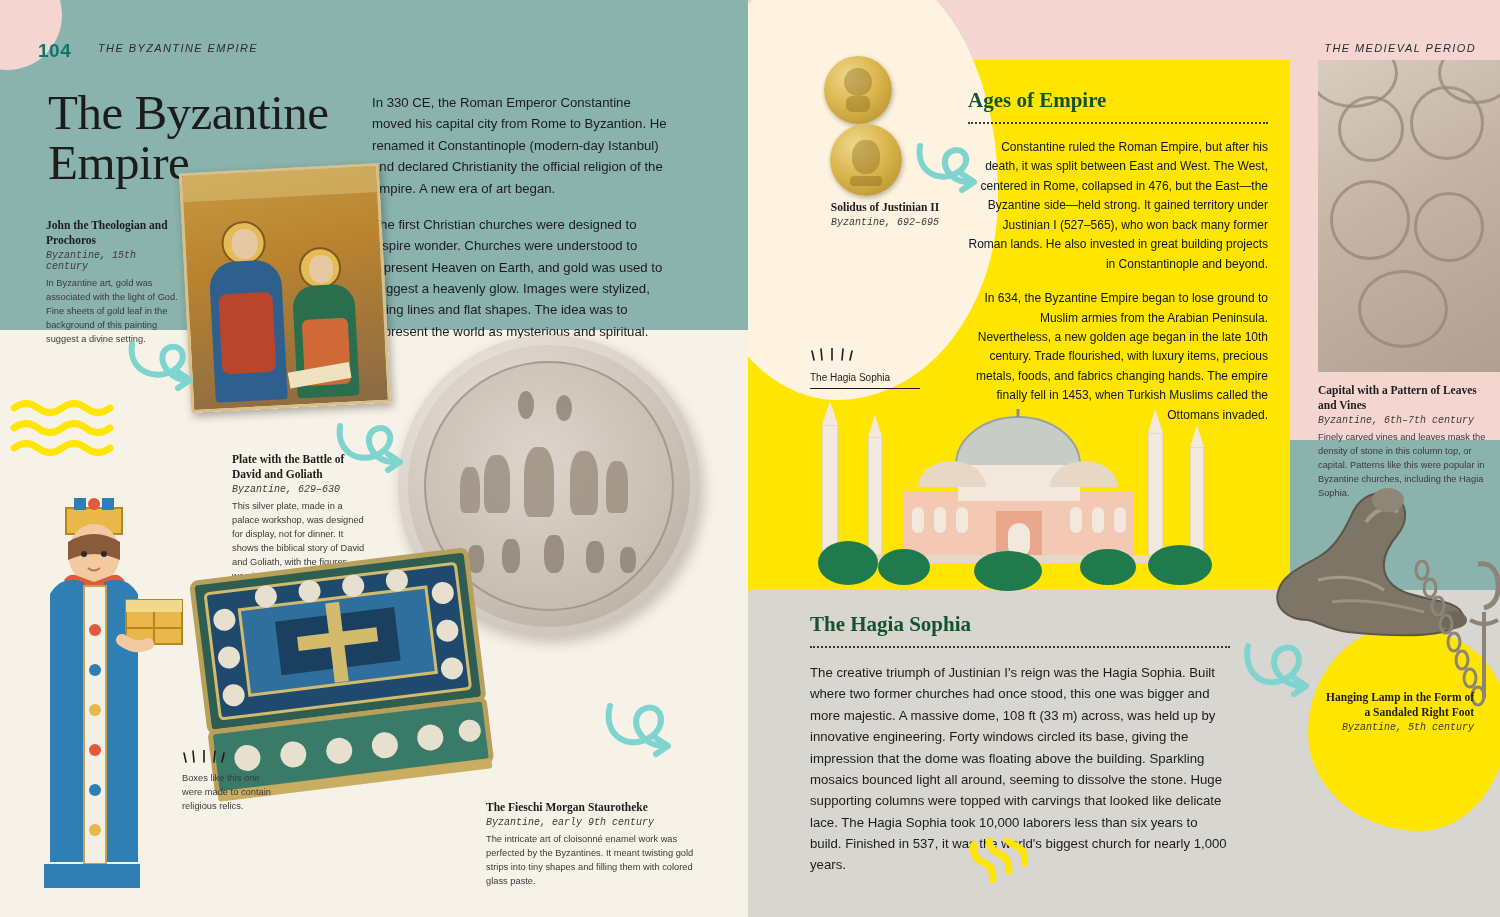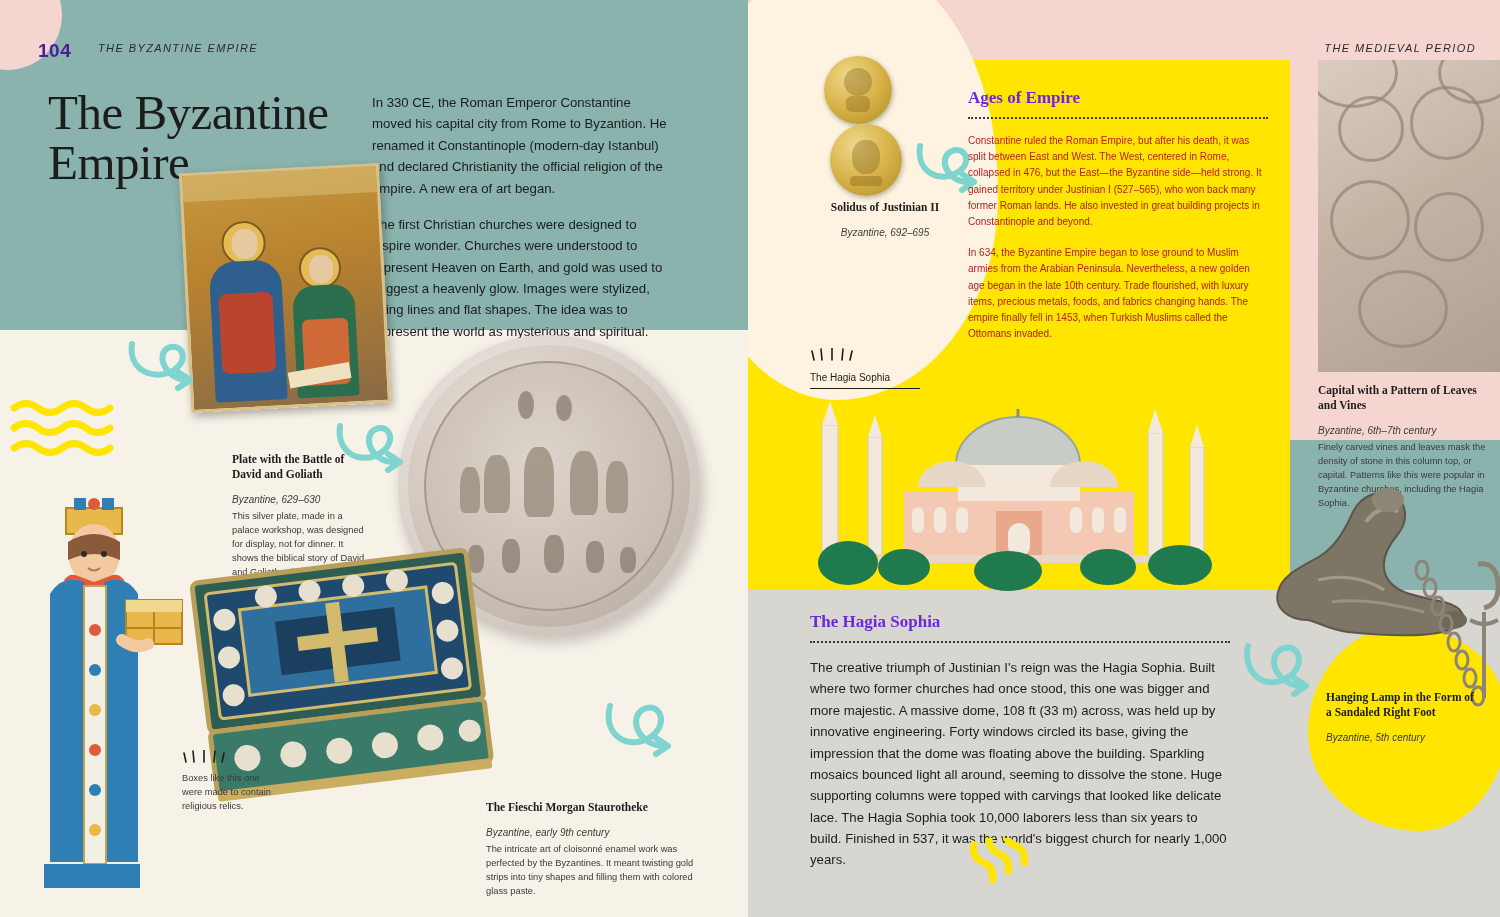--- a/index.html
+++ b/index.html
@@ -23,21 +23,21 @@
     width: 748px; height: 330px;
     background: #8ab3ad;
   }
   .cream-circle {
     position: absolute; left: -48px; top: -40px;
     width: 110px; height: 110px; border-radius: 50%;
     background: #f5d5cf;
   }
   .page-num {
     position: absolute; left: 38px; top: 40px;
-    font-size: 19px; font-weight: bold; color: #4c1d95;
+    font-size: 19px; font-weight: bold; color: #0f766e;
     letter-spacing: .5px;
   }
   .run-head-left {
     position: absolute; left: 98px; top: 42px;
     font-size: 11px; font-style: italic; color: #2b2b2b;
     letter-spacing: 1.4px; text-transform: uppercase;
   }
   .title-main {
     position: absolute; left: 48px; top: 88px;
     width: 330px;
@@ -77,23 +77,23 @@
   .cap-john {
     position: absolute; left: 46px; top: 218px;
     width: 134px;
   }
   .cap-title {
     font-family: "Liberation Serif", serif;
     font-size: 11.5px; font-weight: bold; color: #1c1c1c;
     line-height: 1.32;
   }
   .cap-sub {
-    font-family: Liberation Sans, sans-serif;
+    font-family: Liberation Mono, monospace;
     font-size: 10px; font-style: italic; color: #3b3b3b;
-    margin-top: 12px;
+    margin-top: 2px;
   }
   .cap-body {
     font-size: 9.3px; line-height: 1.5; color: #3a3a3a;
     margin-top: 5px;
   }
 
   
   .squig { position: absolute; }
 
   
@@ -165,28 +165,28 @@
     width: 210px; height: 150px;
     background: #8ab3ad;
   }
   .run-head-right {
     position: absolute; right: 24px; top: 42px;
     font-size: 11px; font-style: italic; color: #2b2b2b;
     letter-spacing: 1.4px; text-transform: uppercase;
   }
   .h2 {
     font-family: "Liberation Serif", serif;
-    font-size: 17px; color: #6d28d9; font-weight: bold;
+    font-size: 21px; color: #14532d; font-weight: bold;
   }
   .rule-dashed {
     border: none; border-top: 2px dotted #1c1c1c;
     margin: 9px 0 14px 0; opacity: .85;
   }
   .ages-sec { position: absolute; left: 220px; top: 88px; width: 300px; }
-  .ages-sec p { font-size: 10px; line-height: 1.62; color: #b91c1c; }
+  .ages-sec p { font-size: 12px; line-height: 1.62; color: #0f172a; text-align: right; }
   .ages-sec p + p { margin-top: 15px; }
 
   .coins { position: absolute; left: 68px; top: 52px; width: 130px; height: 140px; }
   .coin {
     position: absolute; border-radius: 50%;
     background: radial-gradient(circle at 36% 30%, #f0d88c 0%, #d9b44a 48%, #b08c28 100%);
     box-shadow: 1px 2px 5px rgba(0,0,0,.28);
   }
   .coin .det { position:absolute; border-radius:50%; background: rgba(120,92,20,.35); }
 
@@ -216,21 +216,21 @@
   .hagia-sec p { font-size: 13.2px; line-height: 1.62; color: #1c1c1c; }
 
   
   .lamp-foot { position: absolute; left: 500px; top: 470px; width: 250px; height: 190px; }
   .yellow-blob {
     position: absolute; left: 560px; top: 626px;
     width: 200px; height: 205px;
     background: #ffe500;
     border-radius: 48% 52% 44% 56% / 52% 46% 54% 48%;
   }
-  .cap-lamp { position: absolute; left: 578px; top: 690px; width: 148px; }
+  .cap-lamp { position: absolute; left: 578px; top: 690px; width: 148px; text-align: right; }
 
   .chain { position: absolute; left: 660px; top: 560px; }
 </style>
 </head>
 <body>
 
 <div class="spread">
 
   <div class="left-page">
     <div class="teal-block"></div>
@@ -251,20 +251,25 @@
         <div class="halo2"></div>
       <div class="fig1"></div>
         <div class="fig1b"></div>
       <div class="fig2"></div>
         <div class="fig2b"></div>
       <div class="head1"></div>
         <div class="head2"></div>
       <div class="scroll"></div>
     </div>
 
+    <div class="cap-john">
+      <div class="cap-title">John the Theologian and Prochoros</div>
+      <div class="cap-sub">Byzantine, 15th century</div>
+      <div class="cap-body">In Byzantine art, gold was associated with the light of God. Fine sheets of gold leaf in the background of this painting suggest a divine setting.</div>
+    </div>
 
     <svg class="squig" style="left:120px;top:330px" width="90" height="70">
       <path d="M12,14 C8,40 34,52 54,40 C70,30 62,12 48,18 C36,24 44,48 66,50" fill="none" stroke="#7fd4d0" stroke-width="6" stroke-linecap="round"></path>
       <path d="M58,42 L70,50 L58,58" fill="none" stroke="#7fd4d0" stroke-width="6" stroke-linecap="round" stroke-linejoin="round"></path>
     </svg>
 
     <svg class="zigzag-left" width="110" height="66">
       <path d="M6,10 q12,-9 24,0 t24,0 t24,0 t24,0" fill="none" stroke="#ffe500" stroke-width="7" stroke-linecap="round"></path>
       <path d="M6,30 q12,-9 24,0 t24,0 t24,0 t24,0" fill="none" stroke="#ffe500" stroke-width="7" stroke-linecap="round"></path>
       <path d="M6,50 q12,-9 24,0 t24,0 t24,0 t24,0" fill="none" stroke="#ffe500" stroke-width="7" stroke-linecap="round"></path>

